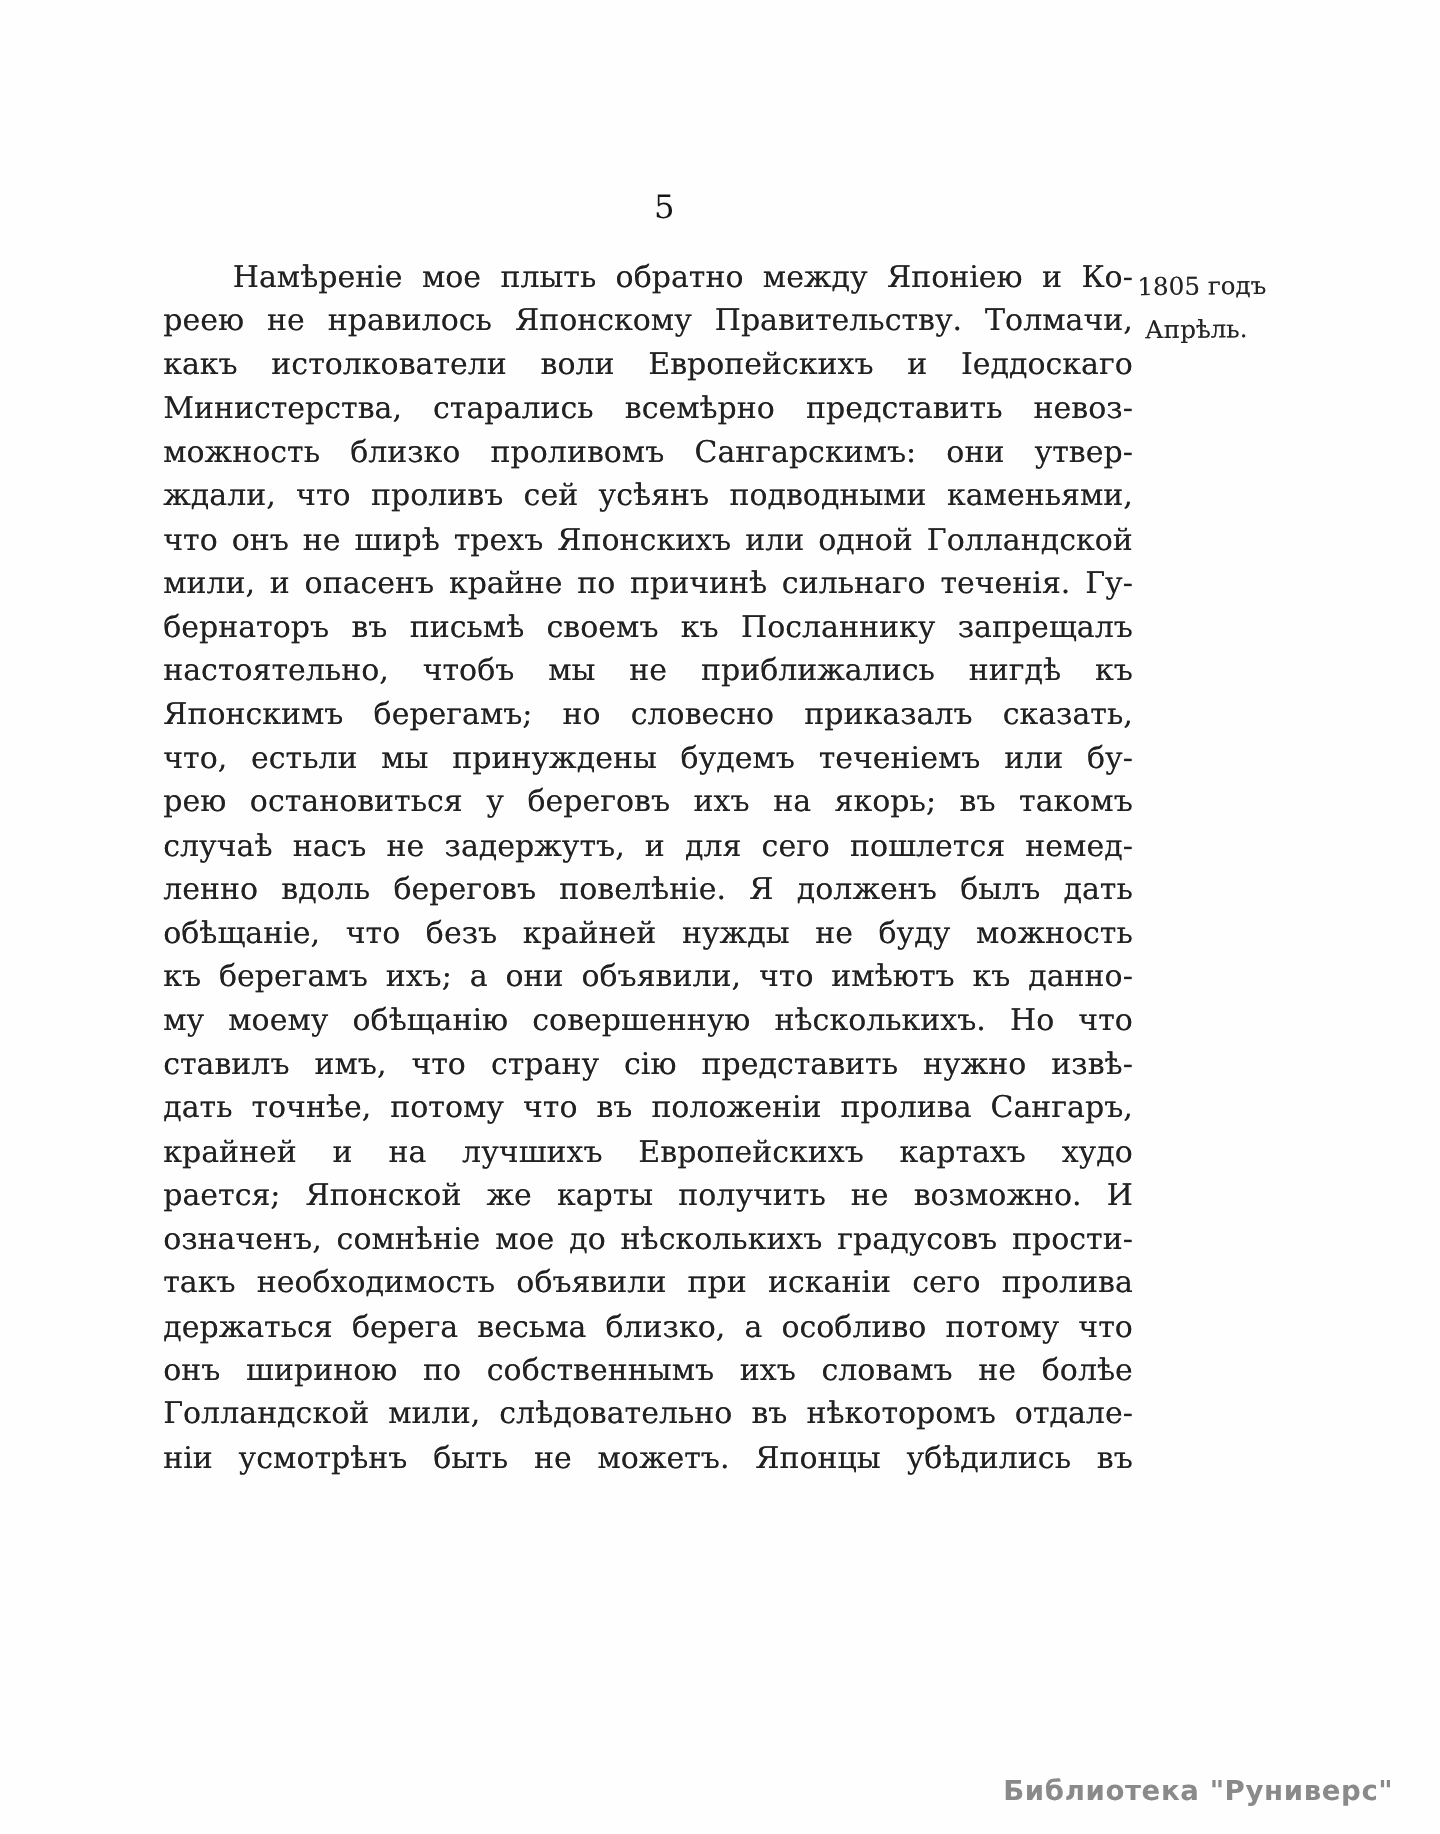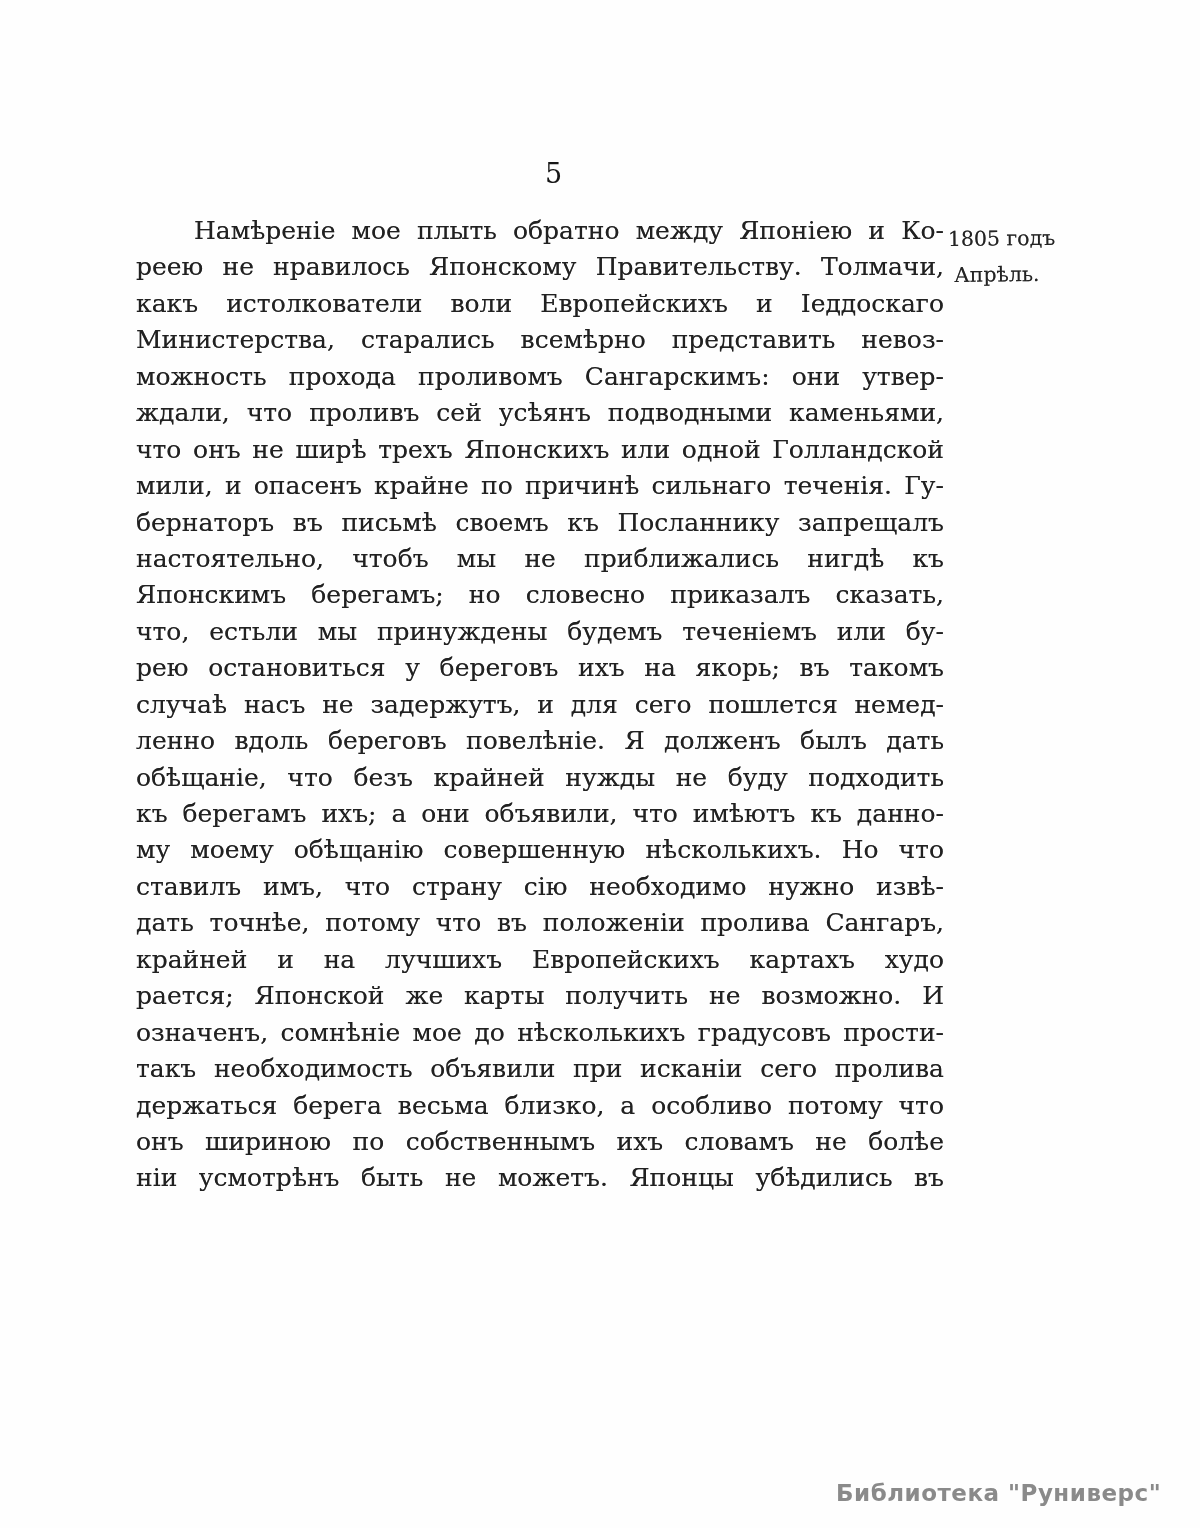--- a/index.html
+++ b/index.html
@@ -77,42 +77,43 @@
 
 <div class="page">
 
   <div class="page-number">5</div>
 
   <div class="body-text">
     <div class="line indent">Намѣреніе мое плыть обратно между Японіею и Ко-</div>
     <div class="line">реею не нравилось Японскому Правительству. Толмачи,</div>
     <div class="line">какъ истолкователи воли Европейскихъ и Іеддоскаго</div>
     <div class="line">Министерства, старались всемѣрно представить невоз-</div>
-    <div class="line">можность прохода проливомъ Сангарскимъ: они утвер-</div>
+    <div class="line">можность близко проливомъ Сангарскимъ: они утвер-</div>
     <div class="line">ждали, что проливъ сей усѣянъ подводными каменьями,</div>
     <div class="line">что онъ не ширѣ трехъ Японскихъ или одной Голландской</div>
     <div class="line">мили, и опасенъ крайне по причинѣ сильнаго теченія. Гу-</div>
     <div class="line">бернаторъ въ письмѣ своемъ къ Посланнику запрещалъ</div>
     <div class="line">настоятельно, чтобъ мы не приближались нигдѣ къ</div>
     <div class="line">Японскимъ берегамъ; но словесно приказалъ сказать,</div>
     <div class="line">что, естьли мы принуждены будемъ теченіемъ или бу-</div>
     <div class="line">рею остановиться у береговъ ихъ на якорь; въ такомъ</div>
     <div class="line">случаѣ насъ не задержутъ, и для сего пошлется немед-</div>
     <div class="line">ленно вдоль береговъ повелѣніе. Я долженъ былъ дать</div>
-    <div class="line">обѣщаніе, что безъ крайней нужды не буду подходить</div>
+    <div class="line">обѣщаніе, что безъ крайней нужды не буду можность</div>
     <div class="line">къ берегамъ ихъ; а они объявили, что имѣютъ къ данно-</div>
     <div class="line">му моему обѣщанію совершенную нѣсколькихъ. Но что</div>
-    <div class="line">ставилъ имъ, что страну сію необходимо нужно извѣ-</div>
+    <div class="line">ставилъ имъ, что страну сію представить нужно извѣ-</div>
     <div class="line">дать точнѣе, потому что въ положеніи пролива Сангаръ,</div>
     <div class="line">крайней и на лучшихъ Европейскихъ картахъ худо</div>
     <div class="line">рается; Японской же карты получить не возможно. И</div>
     <div class="line">означенъ, сомнѣніе мое до нѣсколькихъ градусовъ прости-</div>
     <div class="line">такъ необходимость объявили при исканіи сего пролива</div>
     <div class="line">держаться берега весьма близко, а особливо потому что</div>
     <div class="line">онъ шириною по собственнымъ ихъ словамъ не болѣе</div>
+    <div class="line">Голландской мили, слѣдовательно въ нѣкоторомъ отдале-</div>
     <div class="line">ніи усмотрѣнъ быть не можетъ. Японцы убѣдились въ</div>
   </div>
 
   <div class="margin-note">
     <span class="mn-line1">1805 годъ</span>
     <span class="mn-line2">Апрѣль.</span>
   </div>
 
   <div class="watermark">Библиотека "Руниверс"</div>
 

